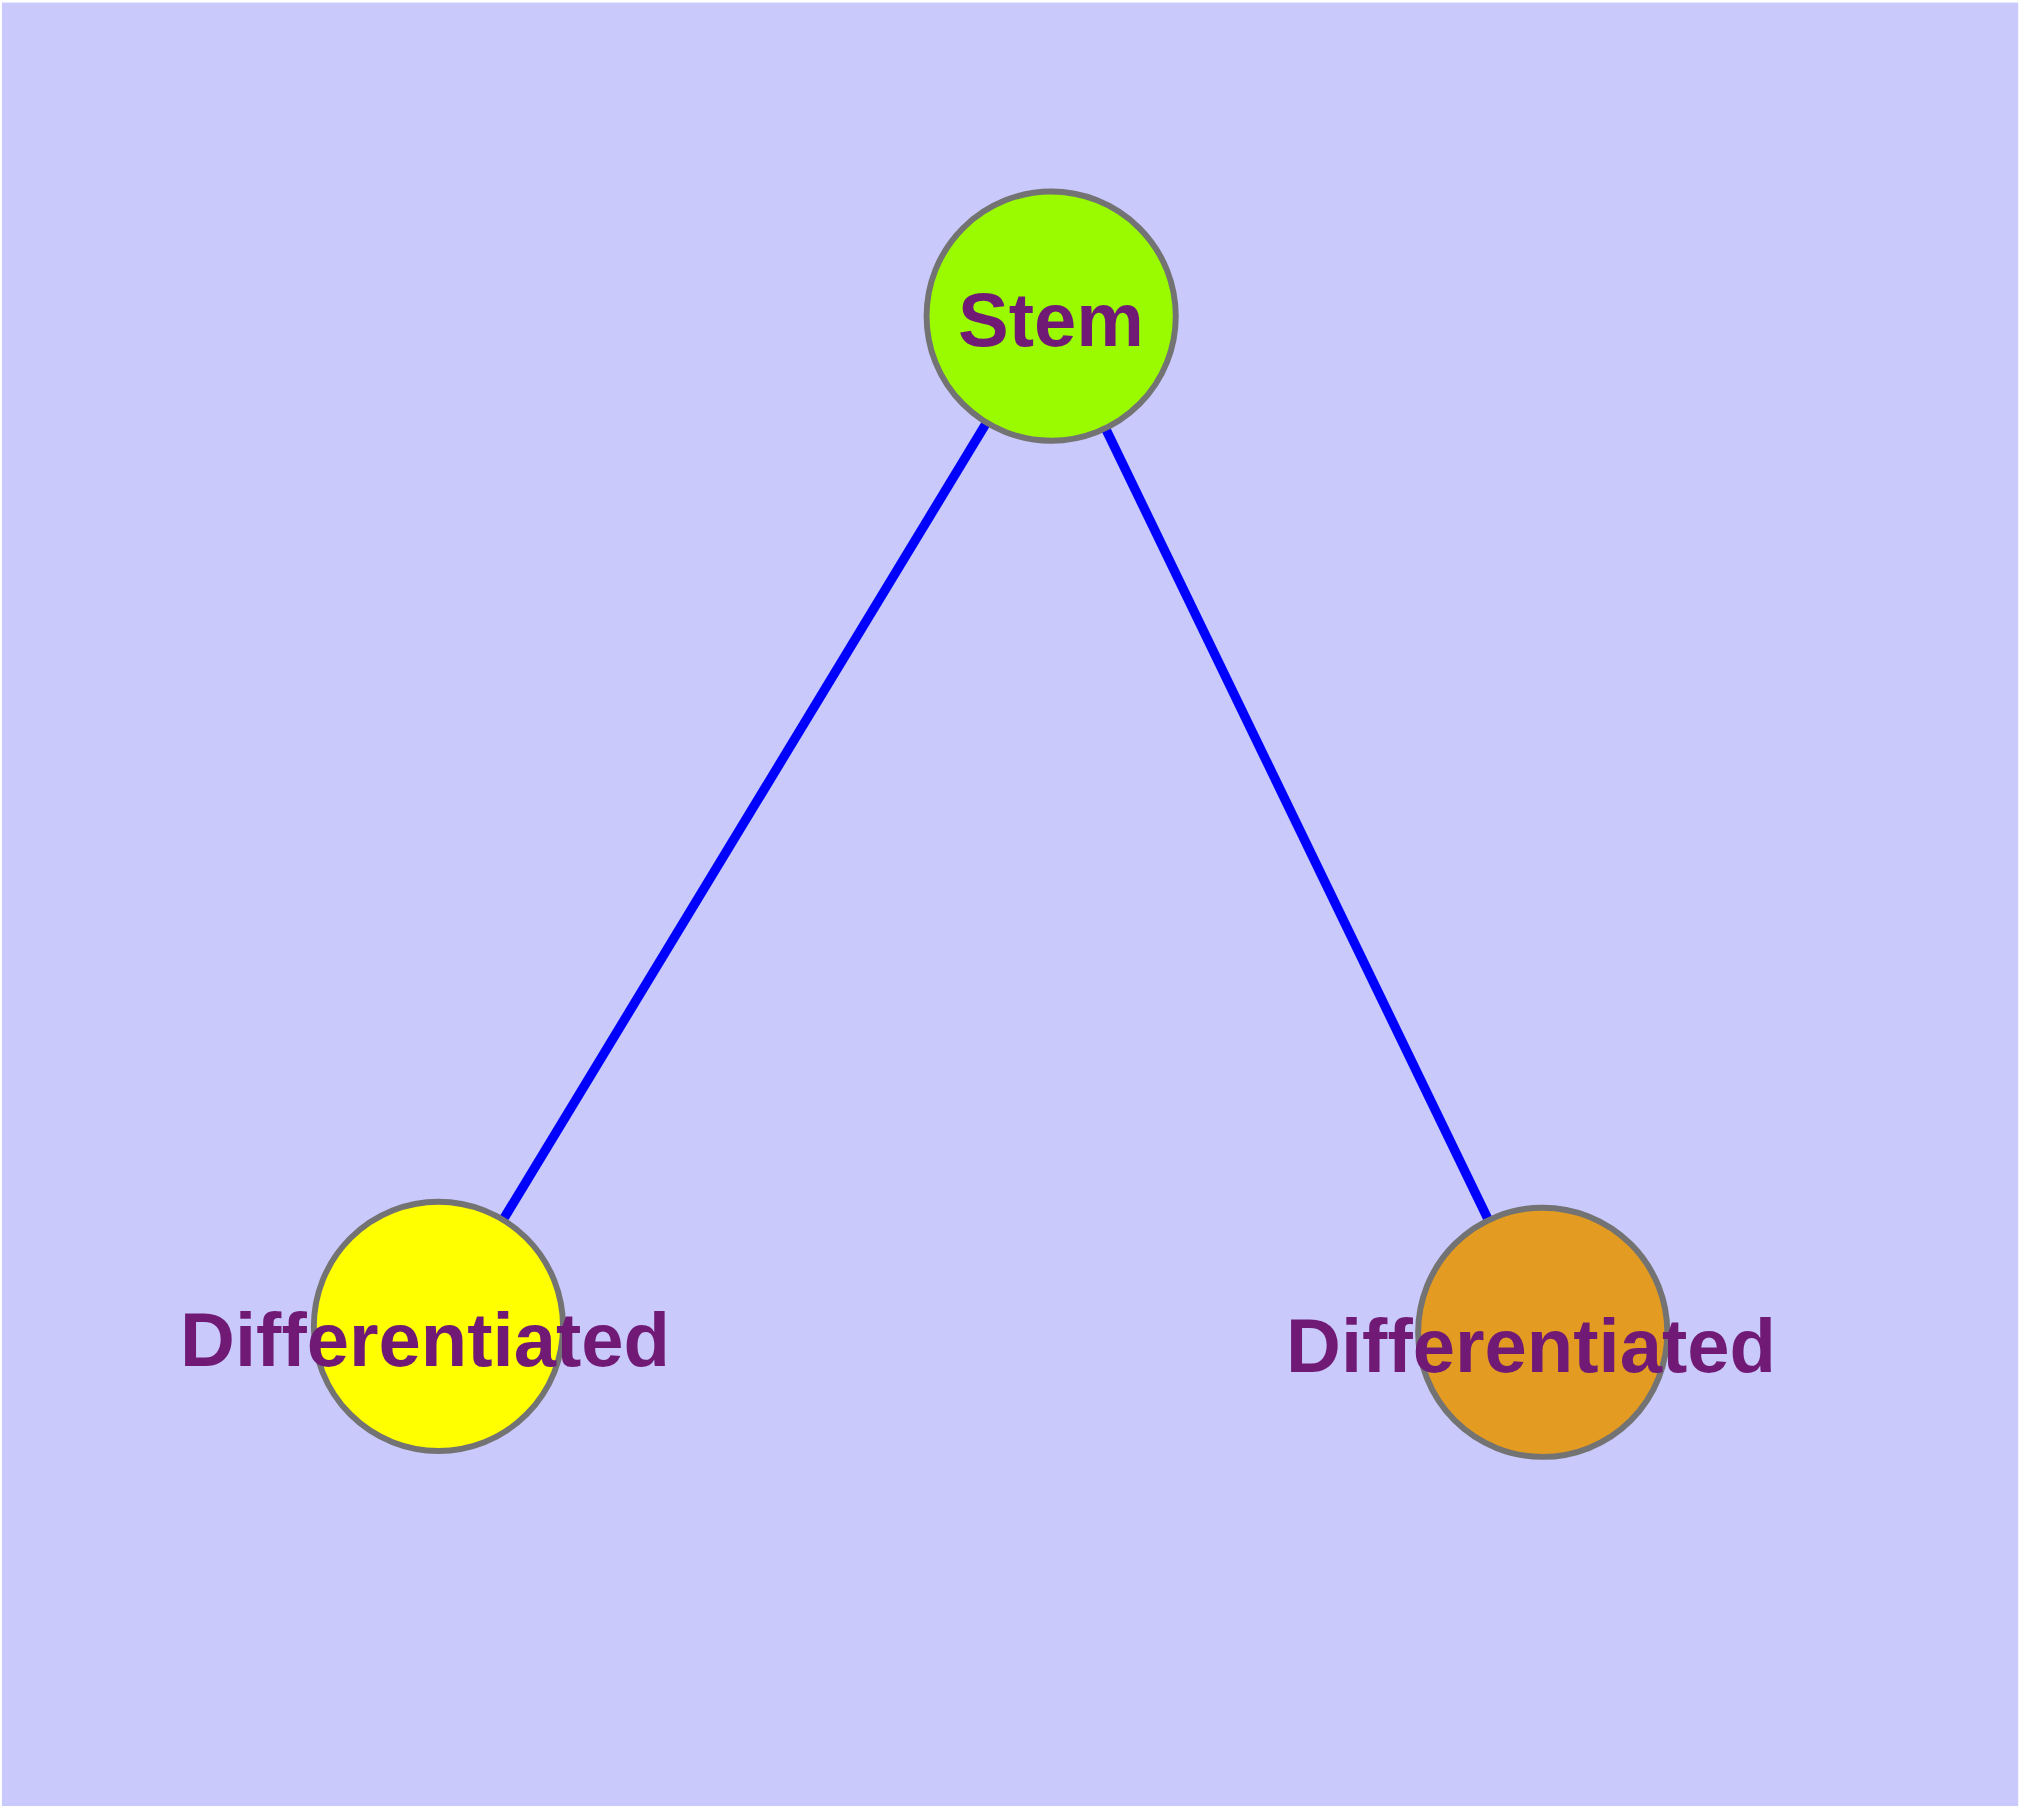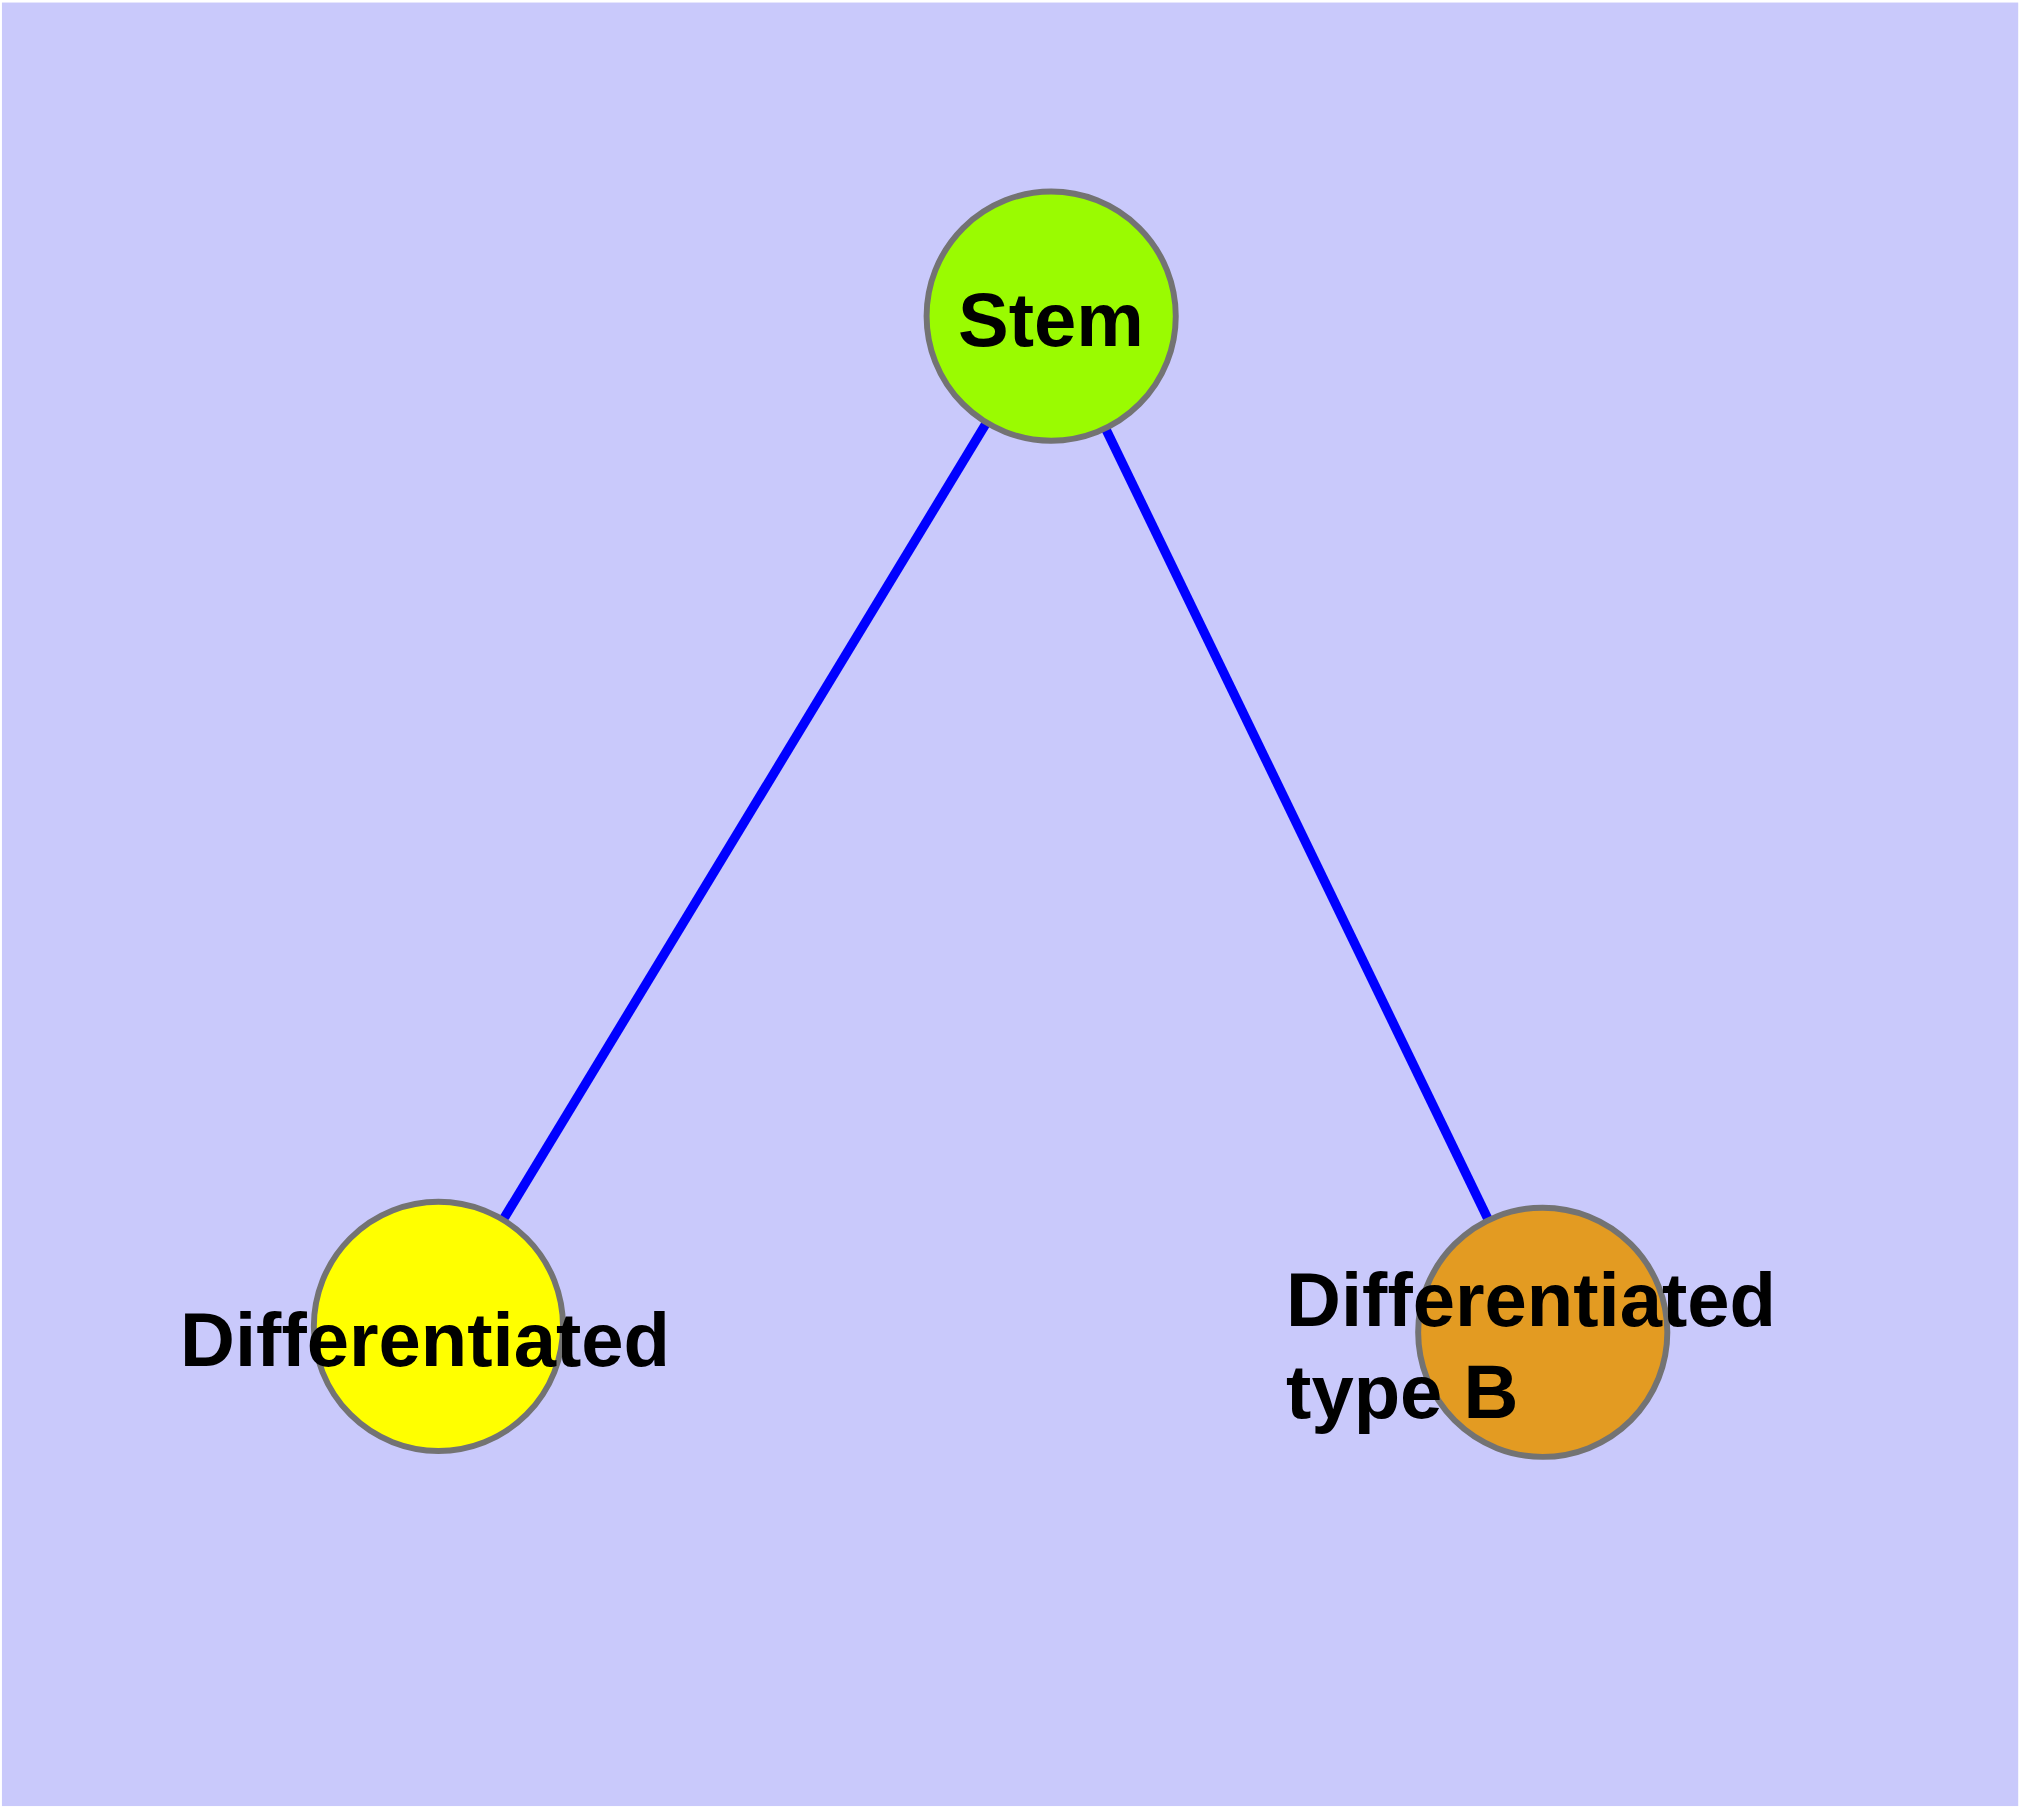--- a/index.html
+++ b/index.html
@@ -27,21 +27,22 @@
     stroke-width: 11px;
     stroke-linecap: butt;
   }
   .node {
     stroke: #737373;
     stroke-width: 7px;
   }
   .node-label {
     position: absolute;
     transform: translate(-50%, -50%);
-    color: #000000;
+    text-align: center;
+    color: #701a75;
     font-weight: bold;
     font-size: 76px;
     line-height: 92px;
     white-space: nowrap;
     pointer-events: none;
   }
   .node-label span {
     display: block;
   }
 </style>
@@ -65,17 +66,16 @@
   <div class="node-label" style="left:1051px; top:320px;">
     <span>Stem</span>
   </div>
 
   <div class="node-label" style="left:425px; top:1340px;">
     <span>Differentiated</span>
   </div>
 
   <div class="node-label" style="left:1531px; top:1346px;">
     <span>Differentiated</span>
-    <span>type B</span>
   </div>
 
 </div>
 
 
 </body></html>

